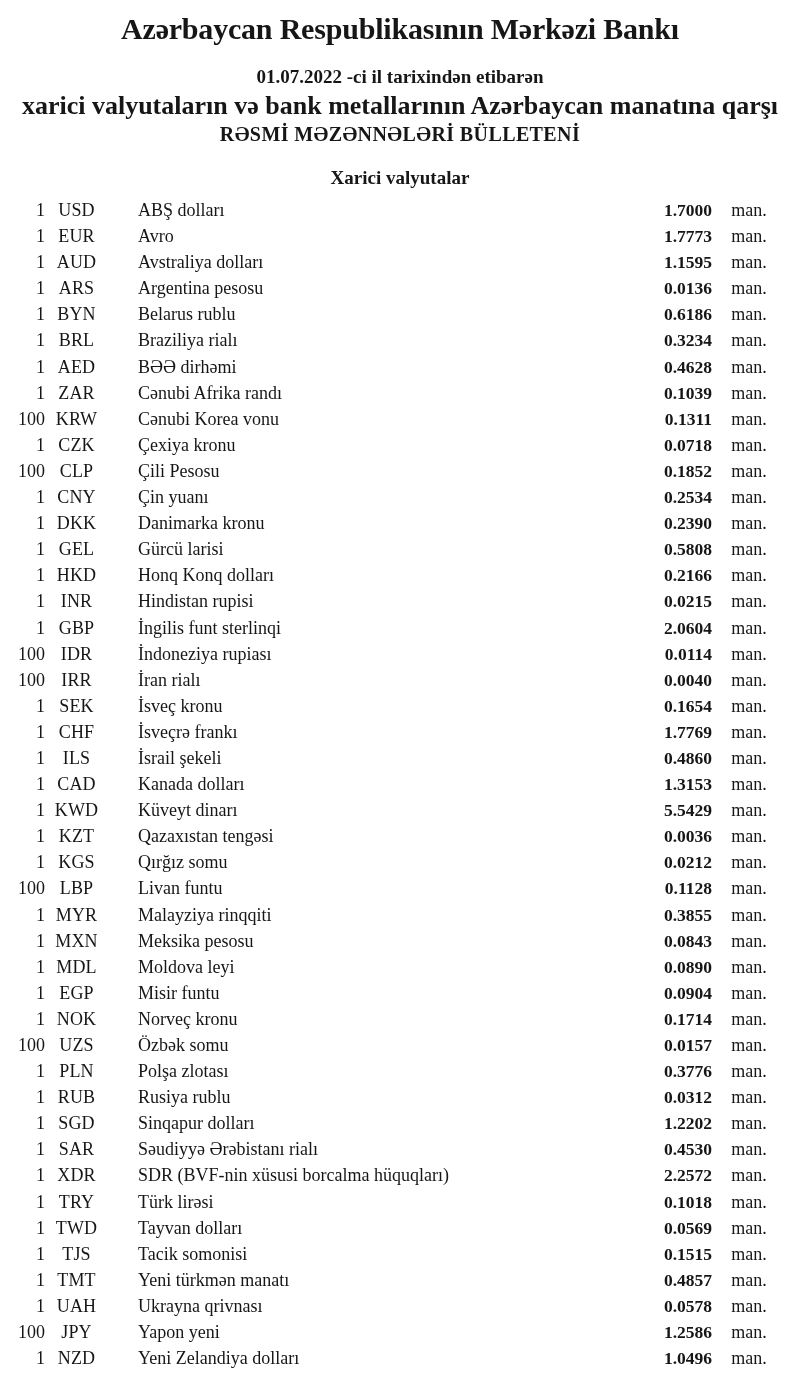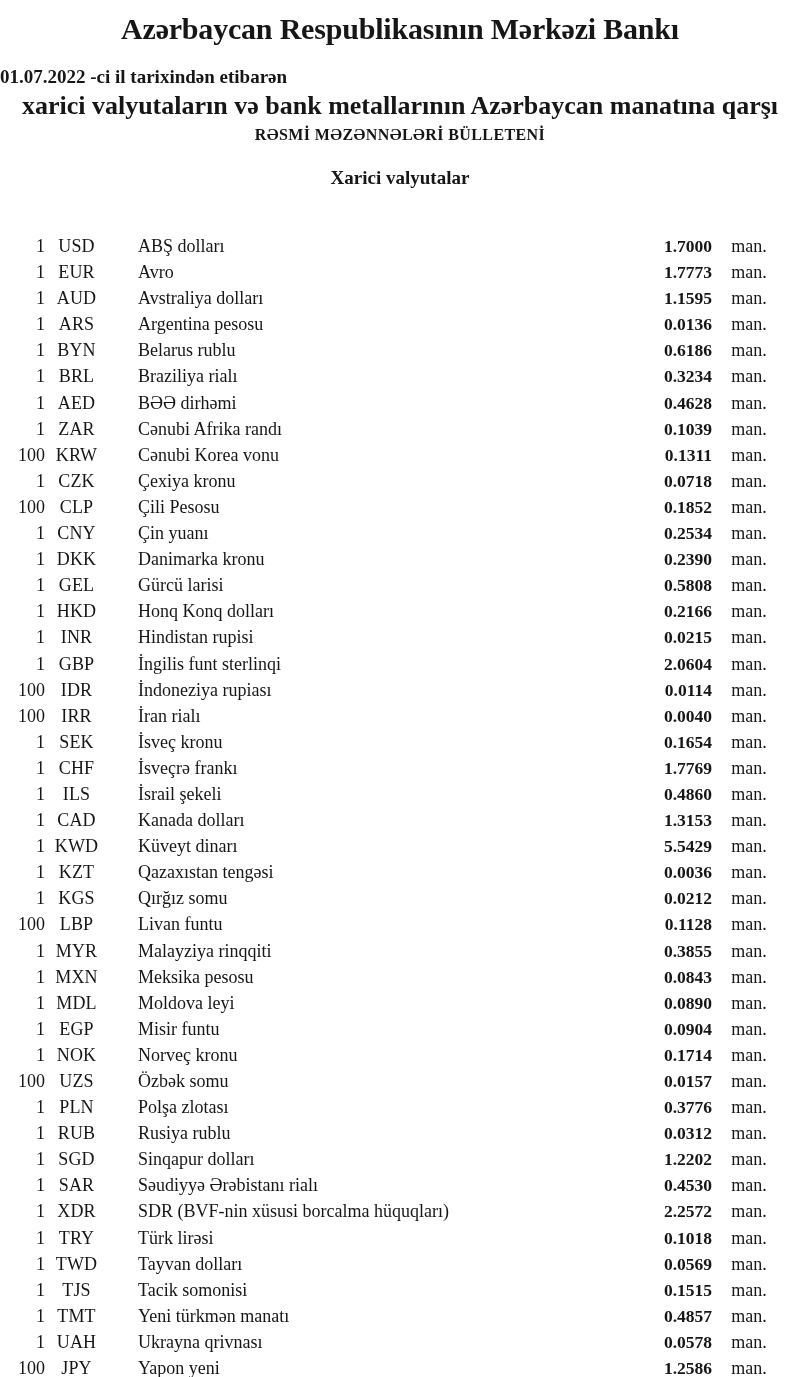--- a/index.html
+++ b/index.html
@@ -16,34 +16,34 @@
   .bank-name {
     padding-top: 9px;
     text-align: center;
     font-size: 30px;
     font-weight: 700;
     line-height: 40px;
     letter-spacing: -0.2px;
   }
   .date-line {
     margin-top: 13px;
-    text-align: left;
+    text-align: center;
     font-size: 19px;
     font-weight: 700;
     line-height: 29px;
   }
   .subject-line {
     text-align: center;
     font-size: 26px;
     font-weight: 700;
     line-height: 29px;
   }
   .bulletin-title {
     text-align: center;
-    font-size: 16px;
+    font-size: 20px;
     font-weight: 700;
     line-height: 29px;
     letter-spacing: 0.4px;
   }
   .section-title {
     margin-top: 17px;
     text-align: center;
     font-size: 19px;
     font-weight: 700;
     line-height: 24px;
@@ -54,21 +54,21 @@
   .rate-row {
     display: flex;
     align-items: baseline;
     height: 26.1px;
     line-height: 26.1px;
     font-size: 18px;
     padding-right: 30px;
     box-sizing: border-box;
   }
   .cell-qty   { width: 45px;  text-align: right;  flex: 0 0 auto; }
-  .cell-code  { width: 63px;  text-align: center; flex: 0 0 auto; letter-spacing: 0.2px; margin-top: 36px; }
+  .cell-code  { width: 63px;  text-align: center; flex: 0 0 auto; letter-spacing: 0.2px; }
   .cell-name  { flex: 1 1 auto; text-align: left; padding-left: 7px;
                 white-space: nowrap; overflow: hidden; margin-left: 23px; }
   .cell-rate  { width: 96px;  text-align: right;  flex: 0 0 auto;
                 font-weight: 700; font-size: 17.5px; }
   .cell-unit  { width: 42px;  text-align: center;   flex: 0 0 auto;
                 padding-left: 16px; }
 </style>
 </head>
 <body>
 

